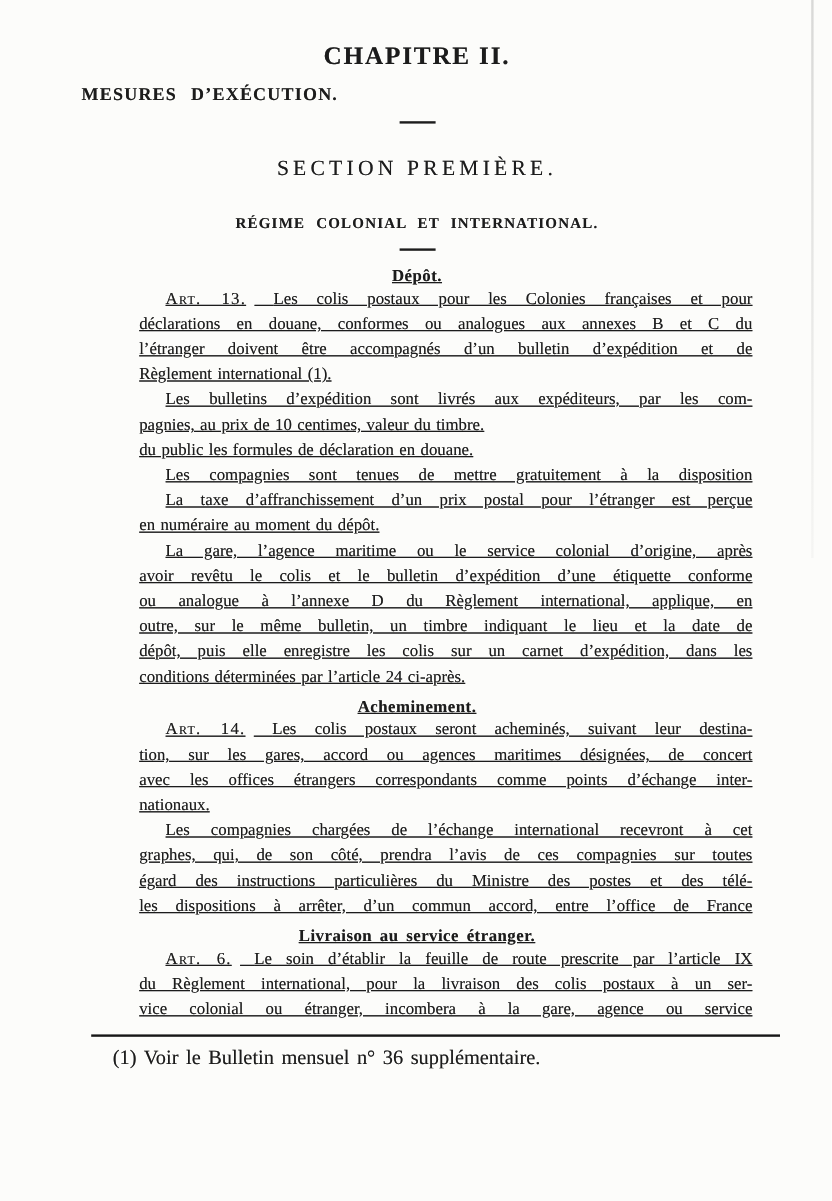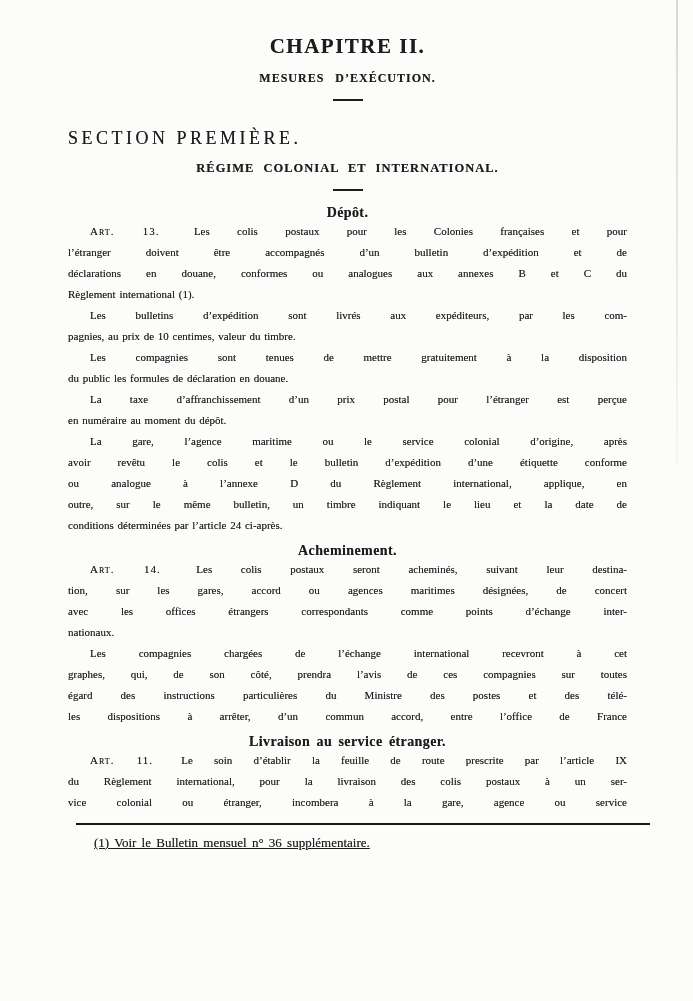--- a/index.html
+++ b/index.html
@@ -17,90 +17,89 @@
 
   .chapter-title {
     margin: 34px 0 0;
     text-align: center;
     font-size: 21px;
     font-weight: 700;
     letter-spacing: 1.5px;
   }
   .chapter-subtitle {
     margin: 12px 0 0;
-    text-align: center;
-    font-size: 12px;
+    font-size: 15px;
     font-weight: 700;
     letter-spacing: 1px;
     word-spacing: 7px;
   }
   .rule-dash {
     width: 30px;
     height: 2px;
     background: #1d1d1d;
     margin: 13px auto 0;
   }
   .section-title {
     margin: 27px 0 0;
-    text-align: left;
+    text-align: center;
     font-size: 18px;
     font-weight: 400;
     letter-spacing: 3.5px;
   }
   .section-subtitle {
-    margin: 12px 0 0;
+    margin: 28px 0 0;
     text-align: center;
     font-size: 12.5px;
     font-weight: 700;
     letter-spacing: 1px;
     word-spacing: 5px;
   }
 
-  .doc-section { margin-top: 0; }
+  .doc-section { margin-top: 0; text-decoration: underline; }
   .sec-heading {
     margin: 14px 0 0;
     text-align: center;
     font-weight: 700;
     font-size: 14px;
     letter-spacing: 0.4px;
     word-spacing: 2.5px;
   }
   .doc-section + .doc-section .sec-heading { margin-top: 7px; }
   .para { margin: 0; }
   .doc-section .para:first-of-type { margin-top: 11px; }
   .line {
-    font-size: 11px;
+    font-size: 14px;
     line-height: 21px;
     word-spacing: 1px;
     text-align: left;
+    margin-left: 48px;
   }
   .line.jl {
     text-align: justify;
     text-align-last: justify;
   }
   .line.first { text-indent: 22px; }
   .art {
     font-variant: small-caps;
     letter-spacing: 1px;
     margin-right: 7px;
   }
 
   .footnote-rule {
     margin: 10px 0 0 8px;
     width: 574px;
     height: 2px;
     background: #171717;
   }
   .footnote {
     margin: 9px 0 0;
-    font-size: 13px;
+    font-size: 17px;
     line-height: 17px;
     text-indent: 26px;
     word-spacing: 2px;
-    text-decoration: underline;
   }
 
   .scan-edge {
     position: absolute;
     top: 0;
     right: 15px;
     width: 2px;
     height: 465px;
     background: linear-gradient(to bottom, rgba(90,90,90,0.22), rgba(120,120,120,0.05));
     pointer-events: none;
@@ -119,41 +118,42 @@
 
     <div class="section-title">SECTION PREMIÈRE.</div>
     <div class="section-subtitle">RÉGIME COLONIAL ET INTERNATIONAL.</div>
     <div class="rule-dash"></div>
 
     <div id="doc-body">
         <div class="doc-section">
           <div class="sec-heading">Dépôt.</div>
           <div class="para">
             <div class="line jl first"><span class="art">Art. 13.</span> <span>Les colis postaux pour les Colonies françaises et pour</span></div>
+            <div class="line jl">déclarations en douane, conformes ou analogues aux annexes B et C du</div>
             <div class="line jl">l’étranger doivent être accompagnés d’un bulletin d’expédition et de</div>
-            <div class="line jl">déclarations en douane, conformes ou analogues aux annexes B et C du</div>
             <div class="line">Règlement international (1).</div>
           </div>
           <div class="para">
             <div class="line jl first">Les bulletins d’expédition sont livrés aux expéditeurs, par les com-</div>
             <div class="line">pagnies, au prix de 10 centimes, valeur du timbre.</div>
           </div>
           <div class="para">
+            <div class="line">du public les formules de déclaration en douane.</div>
             <div class="line jl first">Les compagnies sont tenues de mettre gratuitement à la disposition</div>
-            <div class="line">du public les formules de déclaration en douane.</div>
           </div>
           <div class="para">
             <div class="line jl first">La taxe d’affranchissement d’un prix postal pour l’étranger est perçue</div>
             <div class="line">en numéraire au moment du dépôt.</div>
           </div>
           <div class="para">
             <div class="line jl first">La gare, l’agence maritime ou le service colonial d’origine, après</div>
             <div class="line jl">avoir revêtu le colis et le bulletin d’expédition d’une étiquette conforme</div>
             <div class="line jl">ou analogue à l’annexe D du Règlement international, applique, en</div>
             <div class="line jl">outre, sur le même bulletin, un timbre indiquant le lieu et la date de</div>
+            <div class="line jl">dépôt, puis elle enregistre les colis sur un carnet d’expédition, dans les</div>
             <div class="line">conditions déterminées par l’article 24 ci-après.</div>
           </div>
         </div>
         <div class="doc-section">
           <div class="sec-heading">Acheminement.</div>
           <div class="para">
             <div class="line jl first"><span class="art">Art. 14.</span> <span>Les colis postaux seront acheminés, suivant leur destina-</span></div>
             <div class="line jl">tion, sur les gares, accord ou agences maritimes désignées, de concert</div>
             <div class="line jl">avec les offices étrangers correspondants comme points d’échange inter-</div>
             <div class="line">nationaux.</div>
@@ -161,21 +161,21 @@
           <div class="para">
             <div class="line jl first">Les compagnies chargées de l’échange international recevront à cet</div>
             <div class="line jl">graphes, qui, de son côté, prendra l’avis de ces compagnies sur toutes</div>
             <div class="line jl">égard des instructions particulières du Ministre des postes et des télé-</div>
             <div class="line jl">les dispositions à arrêter, d’un commun accord, entre l’office de France</div>
           </div>
         </div>
         <div class="doc-section">
           <div class="sec-heading">Livraison au service étranger.</div>
           <div class="para">
-            <div class="line jl first"><span class="art">Art. 11.</span> <span>Le soin d’établir la feuille de route prescrite par l’article IX</span></div>
+            <div class="line jl first"><span class="art">Art. 6.</span> <span>Le soin d’établir la feuille de route prescrite par l’article IX</span></div>
             <div class="line jl">du Règlement international, pour la livraison des colis postaux à un ser-</div>
             <div class="line jl">vice colonial ou étranger, incombera à la gare, agence ou service</div>
           </div>
         </div>
       </div>
 
     <div class="footnote-rule"></div>
     <div class="footnote">(1) Voir le Bulletin mensuel n° 36 supplémentaire.</div>
 
   </div>

